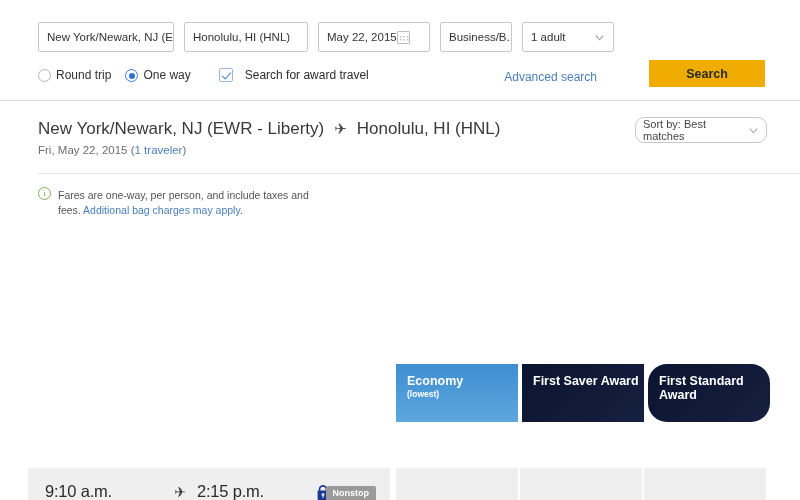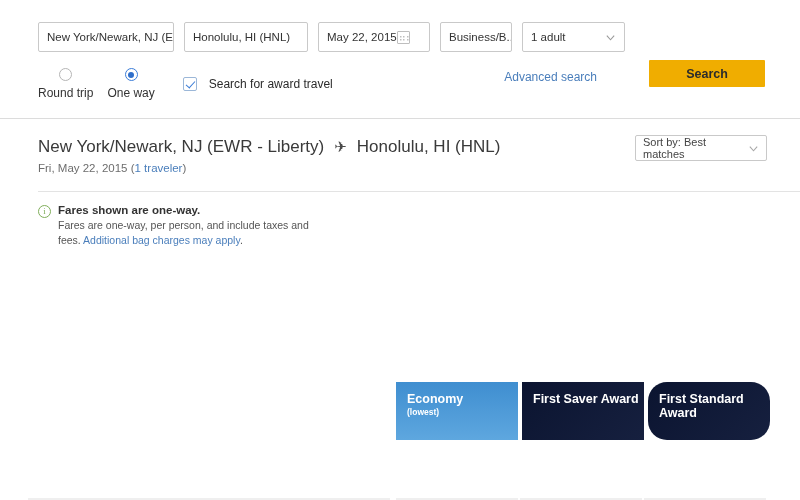--- a/index.html
+++ b/index.html
@@ -18,38 +18,38 @@
   .fld {
     height: 30px; border: 1px solid #c9c9c9; background: #fff;
     border-radius: 2px; display: flex; align-items: center;
     padding: 0 8px; font-size: 11.5px; color: #333; white-space: nowrap;
     overflow: hidden;
   }
   .fld.origin { width: 136px; }
   .fld.dest   { width: 124px; }
   .fld.date   { width: 112px; }
   .fld.cabin  { width: 72px; justify-content: space-between; }
-  .fld.pax    { width: 103px; justify-content: space-between; }
+  .fld.pax    { width: 92px; justify-content: space-between; }
   .cal-icon { width: 13px; height: 13px; position: relative; flex: none; opacity: .55; }
   .cal-icon:before {
     content: ""; position: absolute; inset: 0;
     border: 1.3px solid #8a8a8a; border-radius: 1px;
     background:
       linear-gradient(#8a8a8a,#8a8a8a) 2px 4px/1.5px 1.5px no-repeat,
       linear-gradient(#8a8a8a,#8a8a8a) 5.5px 4px/1.5px 1.5px no-repeat,
       linear-gradient(#8a8a8a,#8a8a8a) 9px 4px/1.5px 1.5px no-repeat,
       linear-gradient(#8a8a8a,#8a8a8a) 2px 7px/1.5px 1.5px no-repeat,
       linear-gradient(#8a8a8a,#8a8a8a) 5.5px 7px/1.5px 1.5px no-repeat,
       linear-gradient(#8a8a8a,#8a8a8a) 9px 7px/1.5px 1.5px no-repeat;
   }
   .chev { width: 11px; height: 11px; flex: none; }
   .chev svg { display: block; }
 
   .optrow { display: flex; align-items: center; padding: 16px 0 0 38px; position: relative; }
-  .radio { display: flex; align-items: center; gap: 5px; margin-right: 14px; font-size: 12px; color: #333; flex-direction: column; }
+  .radio { display: flex; align-items: flex-end; gap: 5px; margin-right: 14px; font-size: 12px; color: #333; }
   .rdot { width: 13px; height: 13px; border-radius: 50%; border: 1px solid #b5b5b5; background: #fff; display: flex; align-items: center; justify-content: center; flex: none; }
   .rdot.on { border-color: #3b7dd8; }
   .rdot.on:after { content: ""; width: 6px; height: 6px; border-radius: 50%; background: #2f6fcb; }
   .cbwrap { display: flex; align-items: center; gap: 12px; font-size: 12px; margin-left: 14px; }
   .cbox { width: 14px; height: 14px; border: 1px solid #9bb7d8; background: #fff; border-radius: 2px; position: relative; flex: none; }
   .cbox.on:after {
     content: ""; position: absolute; left: 4px; top: 0.5px;
     width: 4px; height: 8px; border: solid #3b7dd8; border-width: 0 1.8px 1.8px 0;
     transform: rotate(42deg);
   }
@@ -66,21 +66,21 @@
 
   
   .route { padding: 18px 0 0 38px; position: relative; }
   .route-title { font-size: 17px; color: #3a3a3a; display: flex; align-items: center; gap: 10px; }
   .plane { display: inline-block; font-size: 15px; color: #4a4a4a; }
   .route-sub { font-size: 11.5px; color: #6d6d6d; margin-top: 5px; }
   .route-sub .trav { color: #4a7ebb; cursor: pointer; }
   .sortby {
     position: absolute; right: 33px; top: 16px;
     width: 132px; height: 26px; border: 1px solid #c9c9c9; background: #fff;
-    border-radius: 2px; display: flex; align-items: center; justify-content: space-between;
+    border-radius: 9px; display: flex; align-items: center; justify-content: space-between;
     padding: 0 7px; font-size: 11px; color: #444;
   }
   .hdr-divider { height: 1px; background: #e3e3e3; margin-top: 17px; }
 
   
   .results { position: relative; }
   .notice { padding: 12px 0 0 38px; display: flex; gap: 7px; width: 390px; }
   .i-icon {
     width: 13px; height: 13px; border-radius: 50%; border: 1.2px solid #7fae5a;
     color: #7fae5a; font-size: 9px; line-height: 11px; text-align: center;
@@ -196,21 +196,20 @@
       </span>
     </div>
     <div class="hdr-divider"></div>
   </div>
 
   <div class="results">
 
     <div class="notice">
       <span class="i-icon">i</span>
       <div>
-        <div class="notice-title">Fares shown are one-way.</div>
         <div class="notice-body"><span>Fares are one-way, per person, and include taxes and fees. </span><span class="lnk">Additional bag charges may apply</span><span>.</span></div>
       </div>
     </div>
 
     <div class="fare-heads">
       <div class="fhead economy">
         <div class="fhead-t">Economy</div>
         <div class="fhead-s">(lowest)</div>
       </div>
       <div class="fhead saver">

